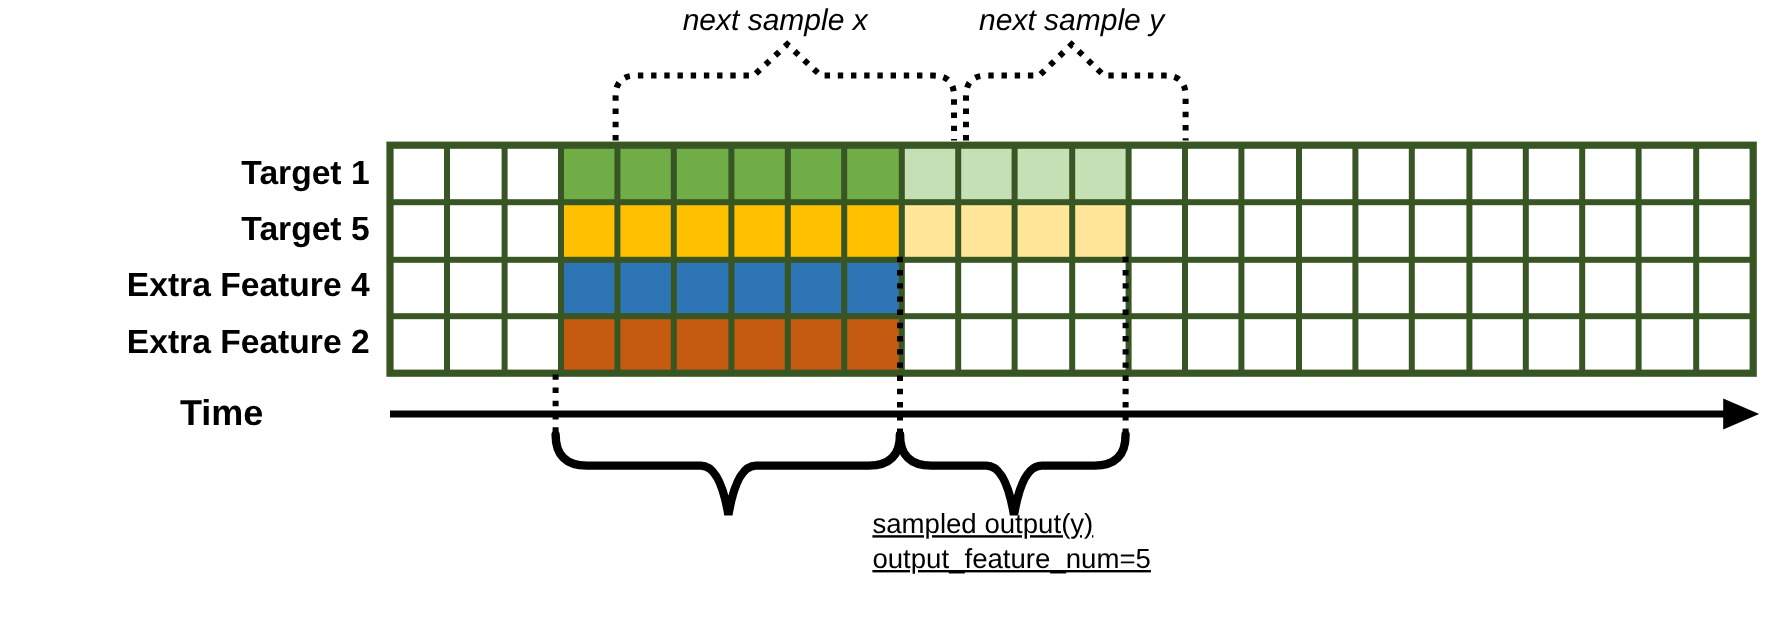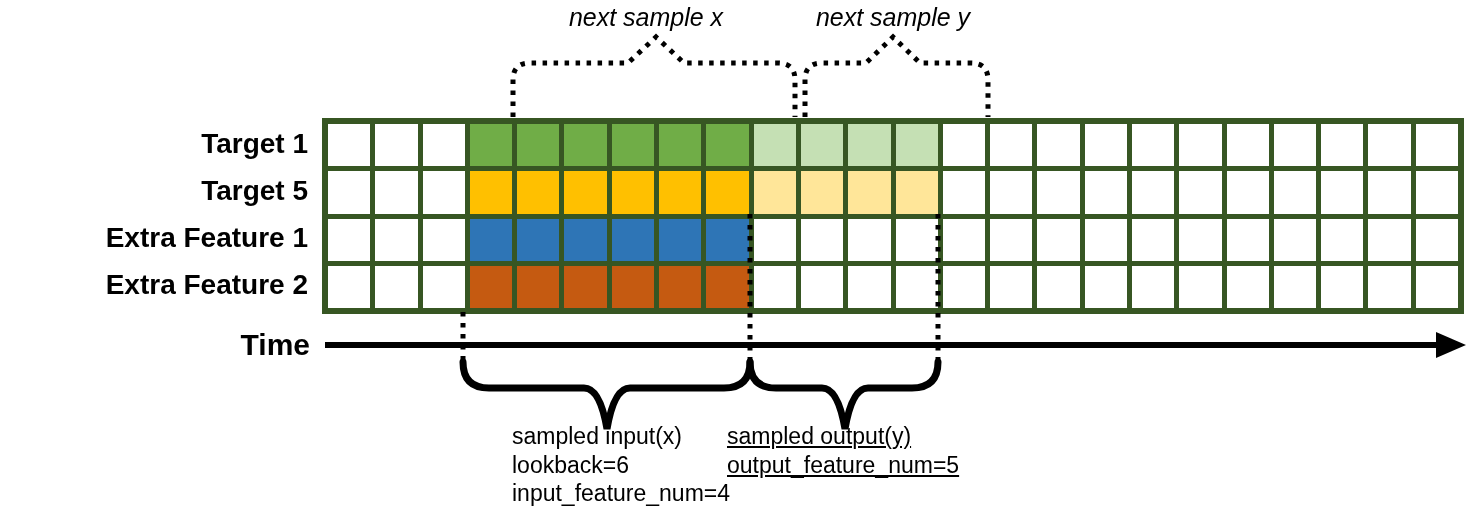--- a/index.html
+++ b/index.html
@@ -24,21 +24,21 @@
     flex:1;display:flex;align-items:center;justify-content:flex-end;
     font-size:28px;font-weight:bold;white-space:nowrap;
   }
   .grid{
     position:absolute;left:322px;top:118px;width:1142px;height:196px;
     box-sizing:border-box;padding:6px;display:grid;gap:5px;
     grid-template-rows:repeat(4,1fr);grid-template-columns:repeat(24,1fr);
   }
   .cell{background:#ffffff;}
   .time-label{
-    position:absolute;left:150px;top:328px;width:160px;text-align:right;
+    position:absolute;left:150px;top:328px;width:160px;text-align:left;
     font-size:30px;font-weight:bold;
   }
   .note{
     position:absolute;top:422px;font-size:23px;line-height:28.5px;font-weight:500;white-space:nowrap;
   }
   .note.input{left:512px;}
   .note.output{left:727px;text-decoration:underline;}
   svg.overlay{position:absolute;left:0;top:0;pointer-events:none;}
 </style>
 </head>
@@ -46,21 +46,21 @@
 
 <div class="stage">
 
 
   <div class="next-label x">next sample x</div>
   <div class="next-label y">next sample y</div>
 
   <div class="row-labels">
     <div class="row-label">Target 1</div>
     <div class="row-label">Target 5</div>
-    <div class="row-label">Extra Feature 1</div>
+    <div class="row-label">Extra Feature 4</div>
     <div class="row-label">Extra Feature 2</div>
   </div>
 
   <div class="grid" style="background: rgb(55, 86, 35);">
       <div class="cell" style="background: rgb(255, 255, 255);"></div>
       <div class="cell" style="background: rgb(255, 255, 255);"></div>
       <div class="cell" style="background: rgb(255, 255, 255);"></div>
       <div class="cell" style="background: rgb(112, 173, 71);"></div>
       <div class="cell" style="background: rgb(112, 173, 71);"></div>
       <div class="cell" style="background: rgb(112, 173, 71);"></div>
@@ -151,25 +151,20 @@
       <div class="cell" style="background: rgb(255, 255, 255);"></div>
       <div class="cell" style="background: rgb(255, 255, 255);"></div>
       <div class="cell" style="background: rgb(255, 255, 255);"></div>
       <div class="cell" style="background: rgb(255, 255, 255);"></div>
       <div class="cell" style="background: rgb(255, 255, 255);"></div>
       <div class="cell" style="background: rgb(255, 255, 255);"></div>
     </div>
 
   <div class="time-label">Time</div>
 
-  <div class="note input">
-    <div>sampled input(x)</div>
-    <div>lookback=6</div>
-    <div>input_feature_num=4</div>
-  </div>
 
   <div class="note output">
     <div>sampled output(y)</div>
     <div>output_feature_num=5</div>
   </div>
 
   <svg class="overlay" width="1476" height="516" viewBox="0 0 1476 516">
 
     <path d="M 513,117 L 513,80 Q 513,63 530,63 L 628,63 L 656,37 L 684,63 L 778,63 Q 795,63 795,80 L 795,117" fill="none" stroke="#000" stroke-width="5" stroke-dasharray="4.5 6.5"></path>
 

